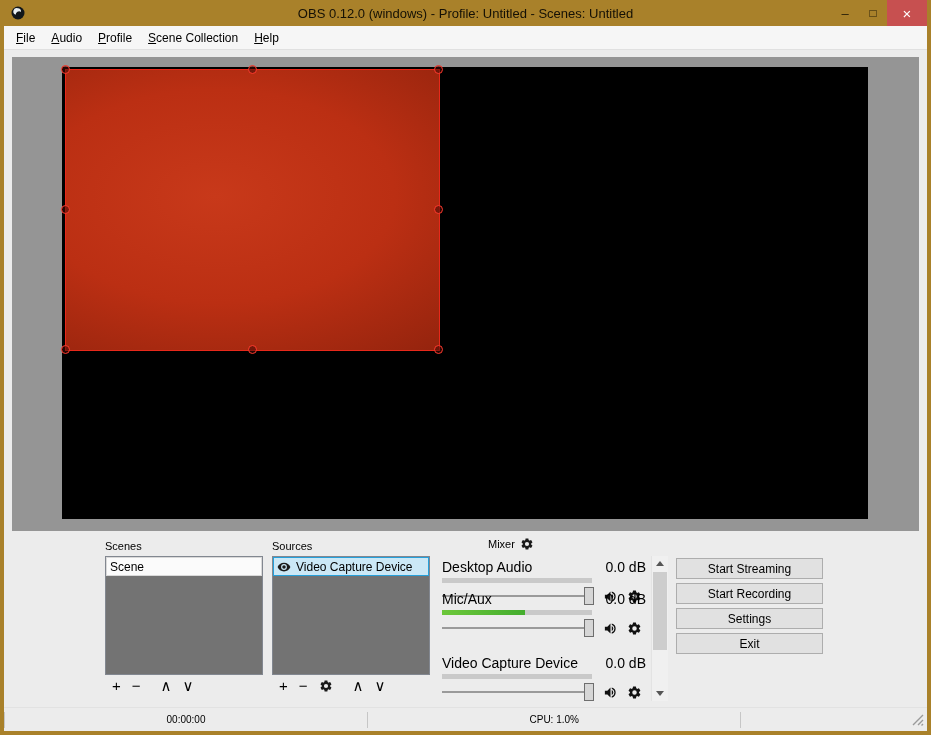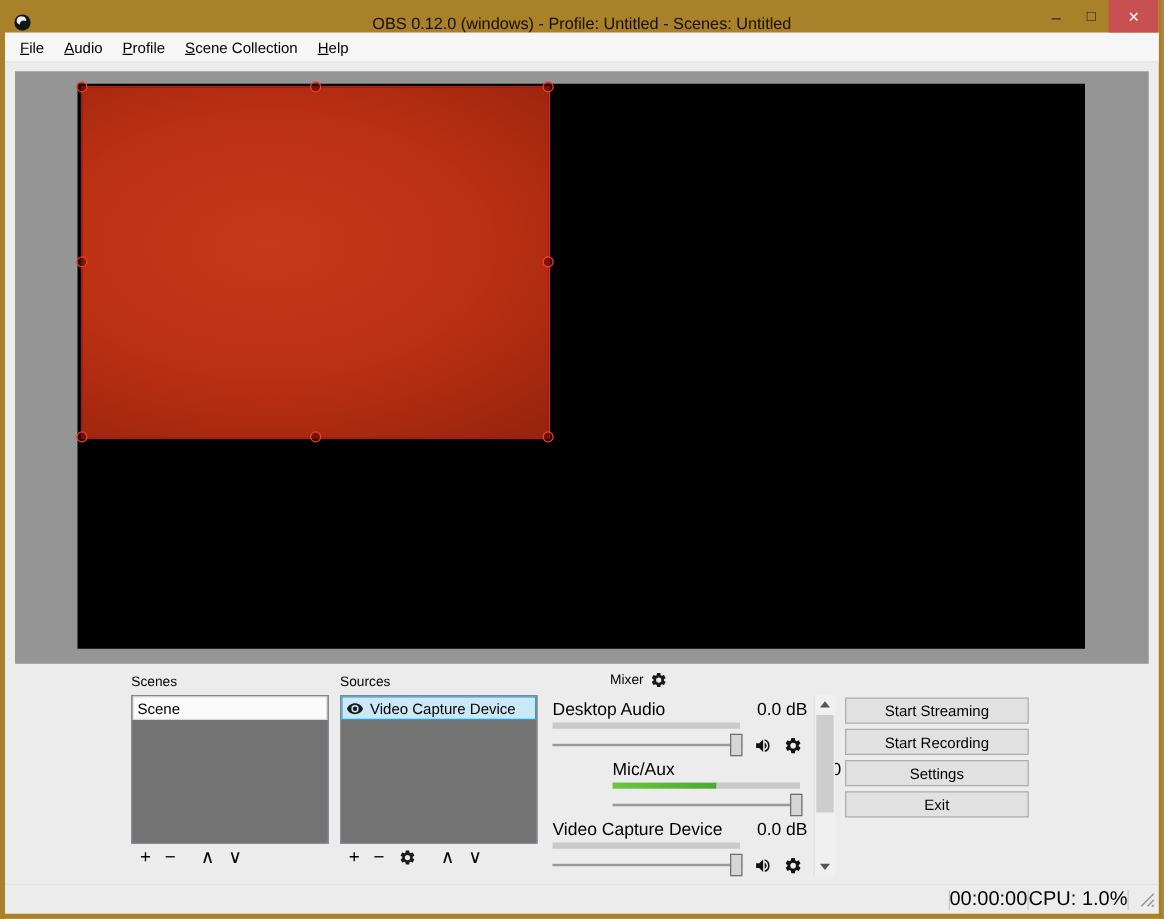--- a/index.html
+++ b/index.html
@@ -10,21 +10,21 @@
     --meter-green:#44ad2e;
     --preview-bg:#959595;
   }
   *{box-sizing:border-box;}
   body{margin:0;background:#555;font-family:"Liberation Sans","DejaVu Sans",sans-serif;}
   .window{
     width:931px;height:735px;position:relative;margin:0 auto;
     border:4px solid var(--chrome);border-top:none;background:#ececec;overflow:hidden;
   }
   
-  .titlebar{height:26px;background:var(--chrome);position:relative;display:flex;align-items:flex-end;}
+  .titlebar{height:26px;background:var(--chrome);position:relative;display:flex;align-items:center;}
   .app-icon{margin-left:6px;width:16px;height:16px;display:inline-flex;z-index:2;}
   .title{position:absolute;left:0;right:0;text-align:center;font-size:13px;color:#141005;z-index:1;}
   .win-buttons{margin-left:auto;display:flex;height:100%;z-index:2;}
   .win-btn{width:28px;height:100%;display:flex;align-items:center;justify-content:center;
     font-size:13px;color:#241c07;cursor:pointer;}
   .win-btn.max{font-size:12px;}
   .win-btn.close{width:40px;background:var(--close);color:#fff;font-size:15px;}
   
   .menubar{height:24px;background:#f6f6f6;border-bottom:1px solid #e0e0e0;display:flex;align-items:flex-start;padding-left:4px;}
   .menu-item{padding:0 8px;font-size:12px;color:#000;cursor:pointer;height:100%;display:flex;align-items:center;}
@@ -68,22 +68,22 @@
   .sb-arrow.up{top:0;}
   .sb-arrow.down{bottom:0;}
   .sb-arrow.up::after{content:"";border-left:4px solid transparent;border-right:4px solid transparent;border-bottom:5px solid #555;}
   .sb-arrow.down::after{content:"";border-left:4px solid transparent;border-right:4px solid transparent;border-top:5px solid #555;}
   .sb-thumb{position:absolute;left:1px;top:16px;width:14px;height:78px;background:#cdcdcd;cursor:pointer;}
   
   .action-btn{position:absolute;left:672px;width:147px;height:21px;background:#e1e1e1;border:1px solid #adadad;
     font-size:12px;color:#000;display:flex;align-items:center;justify-content:center;cursor:pointer;
     font-family:"Liberation Sans","DejaVu Sans",sans-serif;}
   
-  .statusbar{height:24px;border-top:1px solid #e2e2e2;display:flex;align-items:center;justify-content:flex-end;
-    padding-right:3px;font-size:16px;color:#000;}
+  .statusbar{height:24px;border-top:1px solid #e2e2e2;display:flex;align-items:center;justify-content:space-between;
+    padding-right:3px;font-size:10px;color:#000;}
   .status-sep{width:1px;height:16px;background:#c6c6c6;}
   .status-grip{margin-left:8px;display:inline-flex;cursor:nwse-resize;}
   svg{display:block;}
 </style>
 </head>
 <body>
 
 <div class="window">
 
   <div class="titlebar">
@@ -207,21 +207,21 @@
               </svg>
           </span>
           <span class="mix-icon">
             <svg viewBox="0 0 24 24" width="15" height="15" fill="#111">
                 <path d="M19.14 12.94c.04-.3.06-.61.06-.94s-.02-.64-.07-.94l2.03-1.58a.5.5 0 0 0 .12-.64l-1.92-3.32a.5.5 0 0 0-.61-.22l-2.39.96a7.3 7.3 0 0 0-1.62-.94l-.36-2.54a.5.5 0 0 0-.5-.42h-3.84a.5.5 0 0 0-.5.42l-.36 2.54c-.59.24-1.13.56-1.62.94l-2.39-.96a.5.5 0 0 0-.61.22L2.64 8.84a.5.5 0 0 0 .12.64l2.03 1.58c-.05.3-.07.63-.07.94s.02.64.07.94l-2.03 1.58a.5.5 0 0 0-.12.64l1.92 3.32c.14.24.42.34.61.22l2.39-.96c.49.38 1.03.7 1.62.94l.36 2.54c.04.24.25.42.5.42h3.84c.25 0 .46-.18.5-.42l.36-2.54c.59-.24 1.13-.56 1.62-.94l2.39.96c.23.09.47 0 .61-.22l1.92-3.32a.5.5 0 0 0-.12-.64l-2.03-1.58zM12 15.6a3.6 3.6 0 1 1 0-7.2 3.6 3.6 0 0 1 0 7.2z"></path>
               </svg>
           </span>
         </div>
       </div>
 
-      <div class="mix-ch" style="top:52px;margin-left:48px;">
+      <div class="mix-ch" style="top:36px;">
         <div class="mix-head">
           <span>Mic/Aux</span>
           <span>0.0 dB</span>
         </div>
         <div class="mix-meter">
           <div class="mix-meter-fill" style="width: 55%;"></div>
         </div>
         <div class="mix-slider-row">
           <div class="mix-slider">
             <div class="slider-track"></div>

